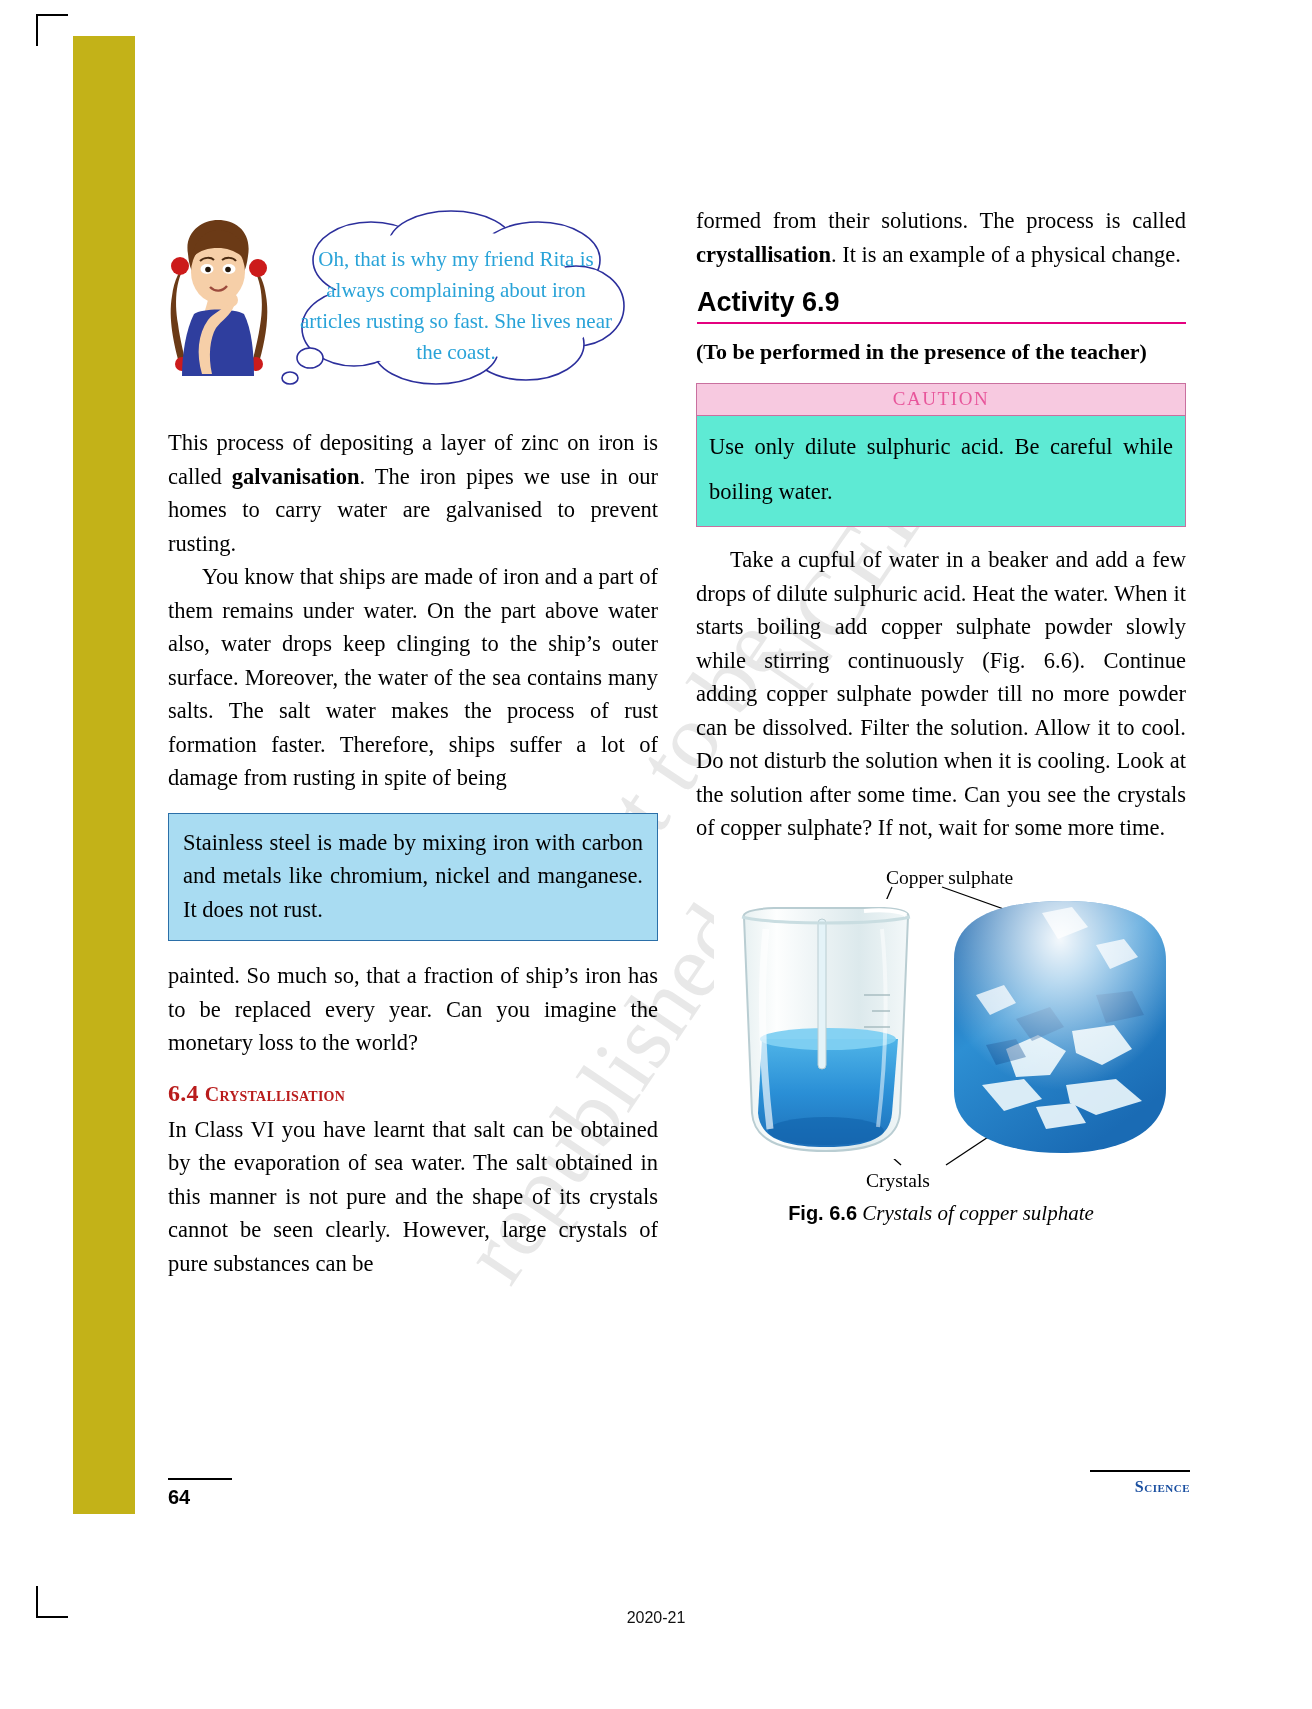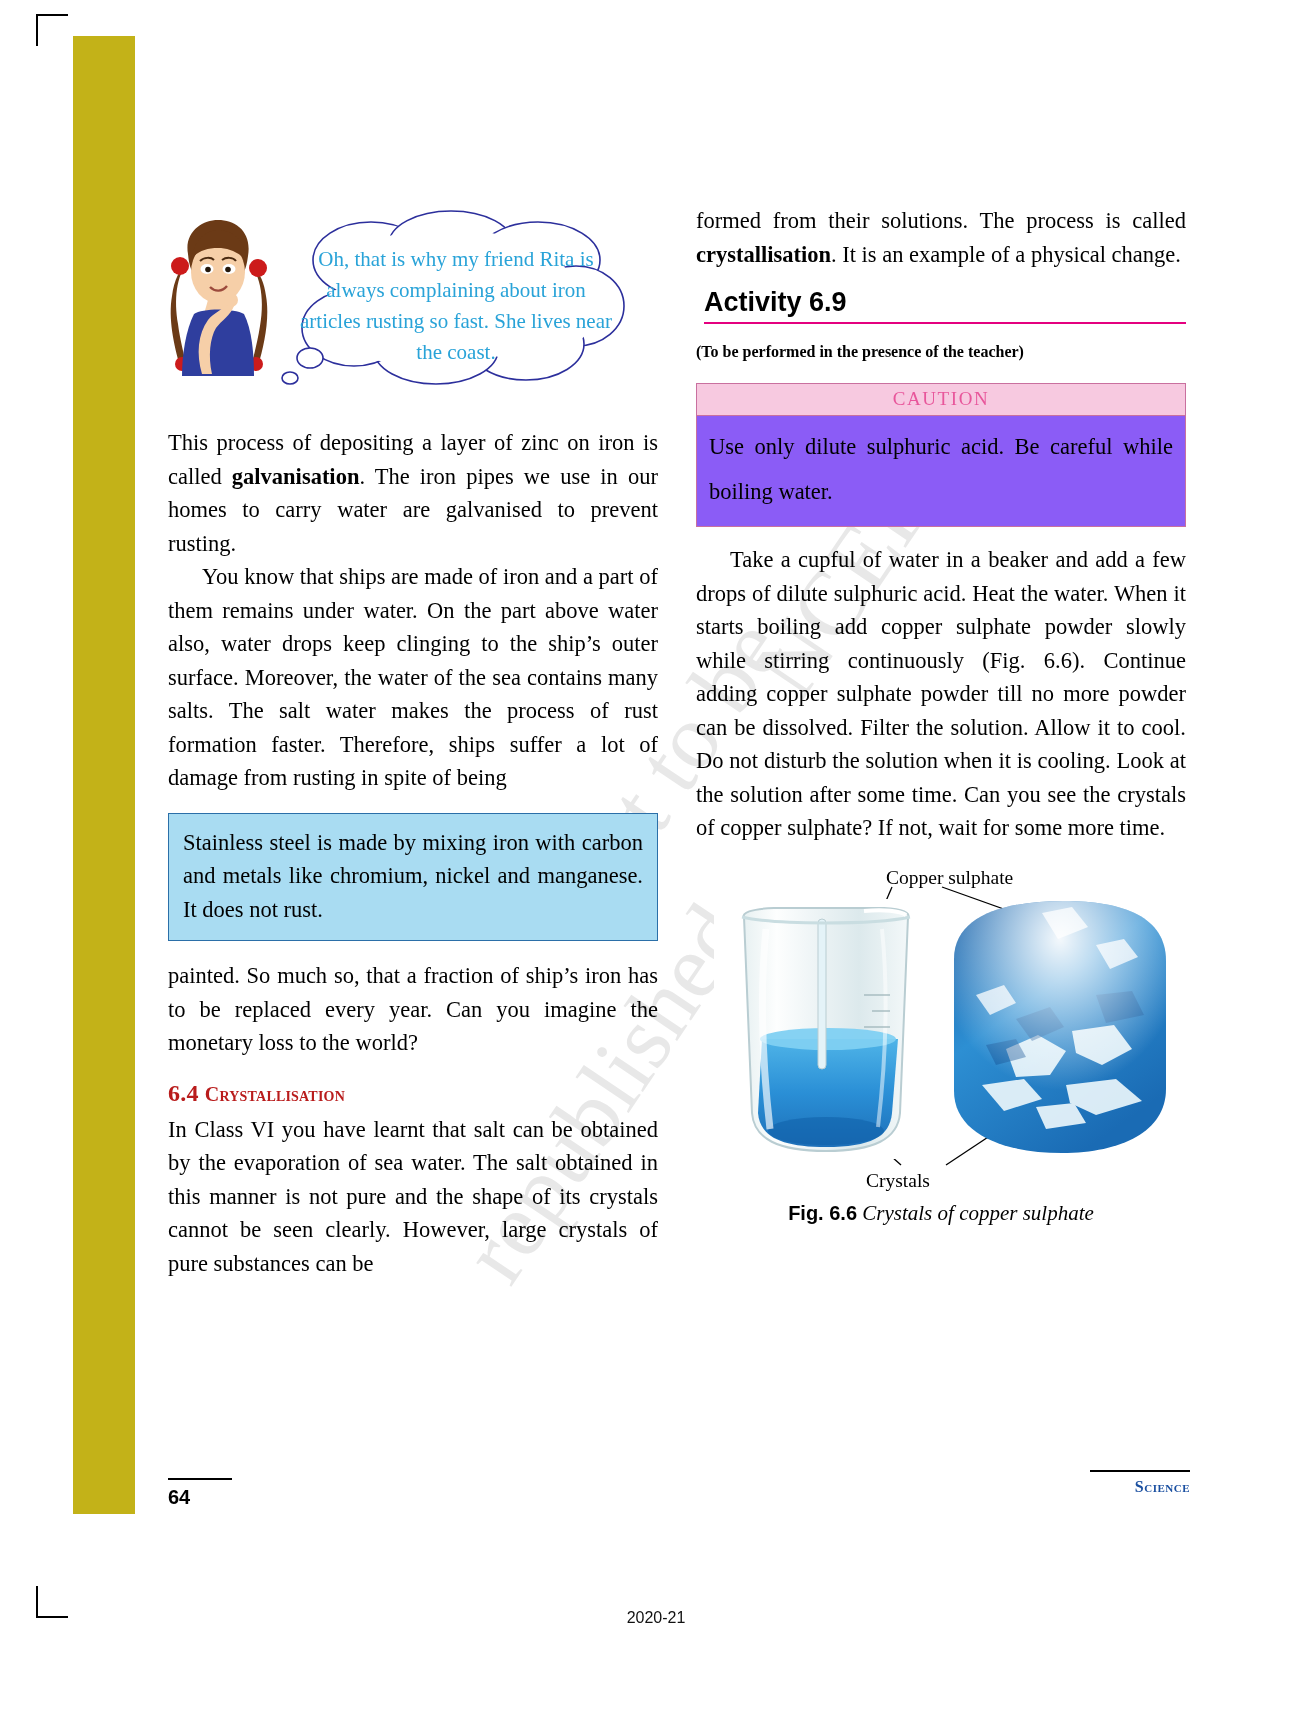--- a/index.html
+++ b/index.html
@@ -91,37 +91,37 @@
     font-size:24px;
     color:#b91c1c;
     font-family:"Liberation Serif", serif;
     font-weight:bold;
     letter-spacing:.2px;
   }
   h2.section .sc{font-size:20px;}
 
   
   h2.activity{
-    margin:16px 0 0 8px;
+    margin:16px 0 0 1px;
     font-size:27px;
     font-weight:bold;
     font-family:"Liberation Sans", sans-serif;
     color:#000;
     padding-bottom:4px;
     border-bottom:2px solid #e4007f;
   }
   p.bold-note{
     margin:12px 0 0 0;
-    font-size:16px;line-height:31px;font-weight:bold;text-align:justify;
+    font-size:22px;line-height:31px;font-weight:bold;text-align:justify;
     font-family:"Liberation Serif", serif;
   }
   .caution-box{
     margin-top:16px;width:490px;box-sizing:border-box;
     border:1.4px solid #c9709f;
-    background:#8b5cf6;
+    background:#5eead4;
   }
   .caution-head{
     background:#f7c9e0;
     text-align:center;
     color:#e8569b;
     font-size:19px;
     letter-spacing:1.6px;
     padding:4px 0 5px 0;
     font-family:"Liberation Serif", serif;
     border-bottom:1.4px solid #c9709f;

